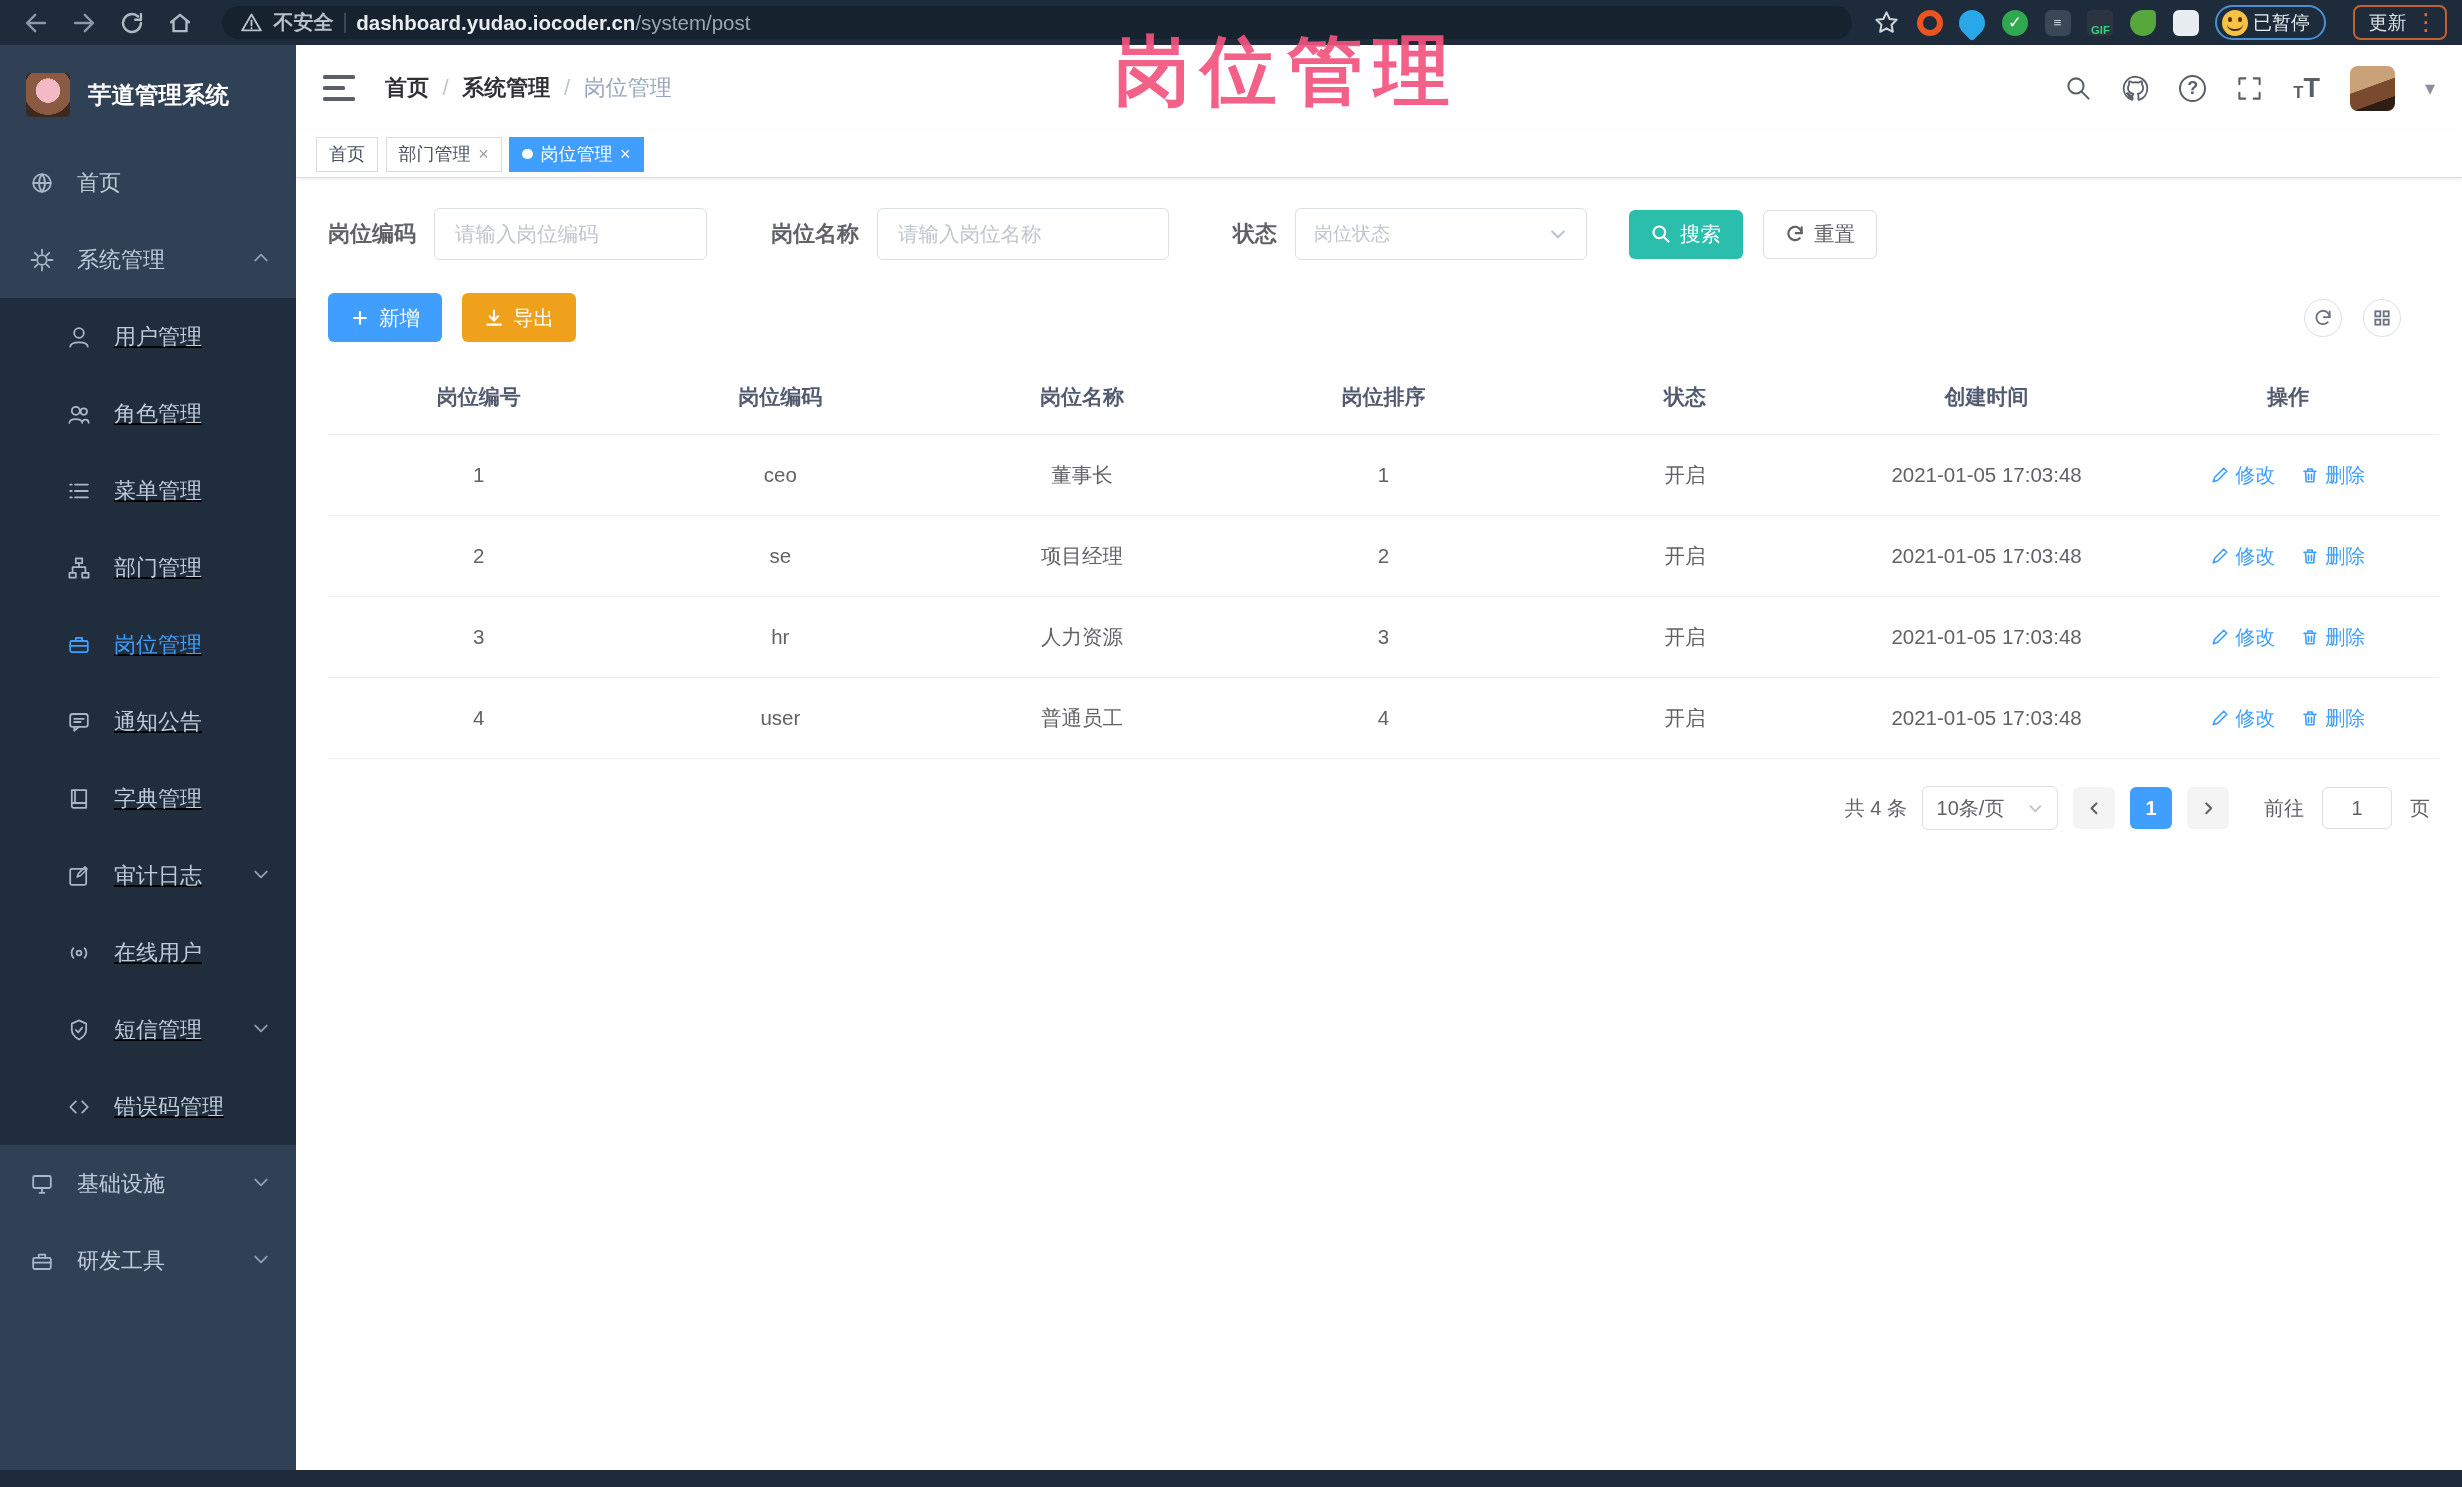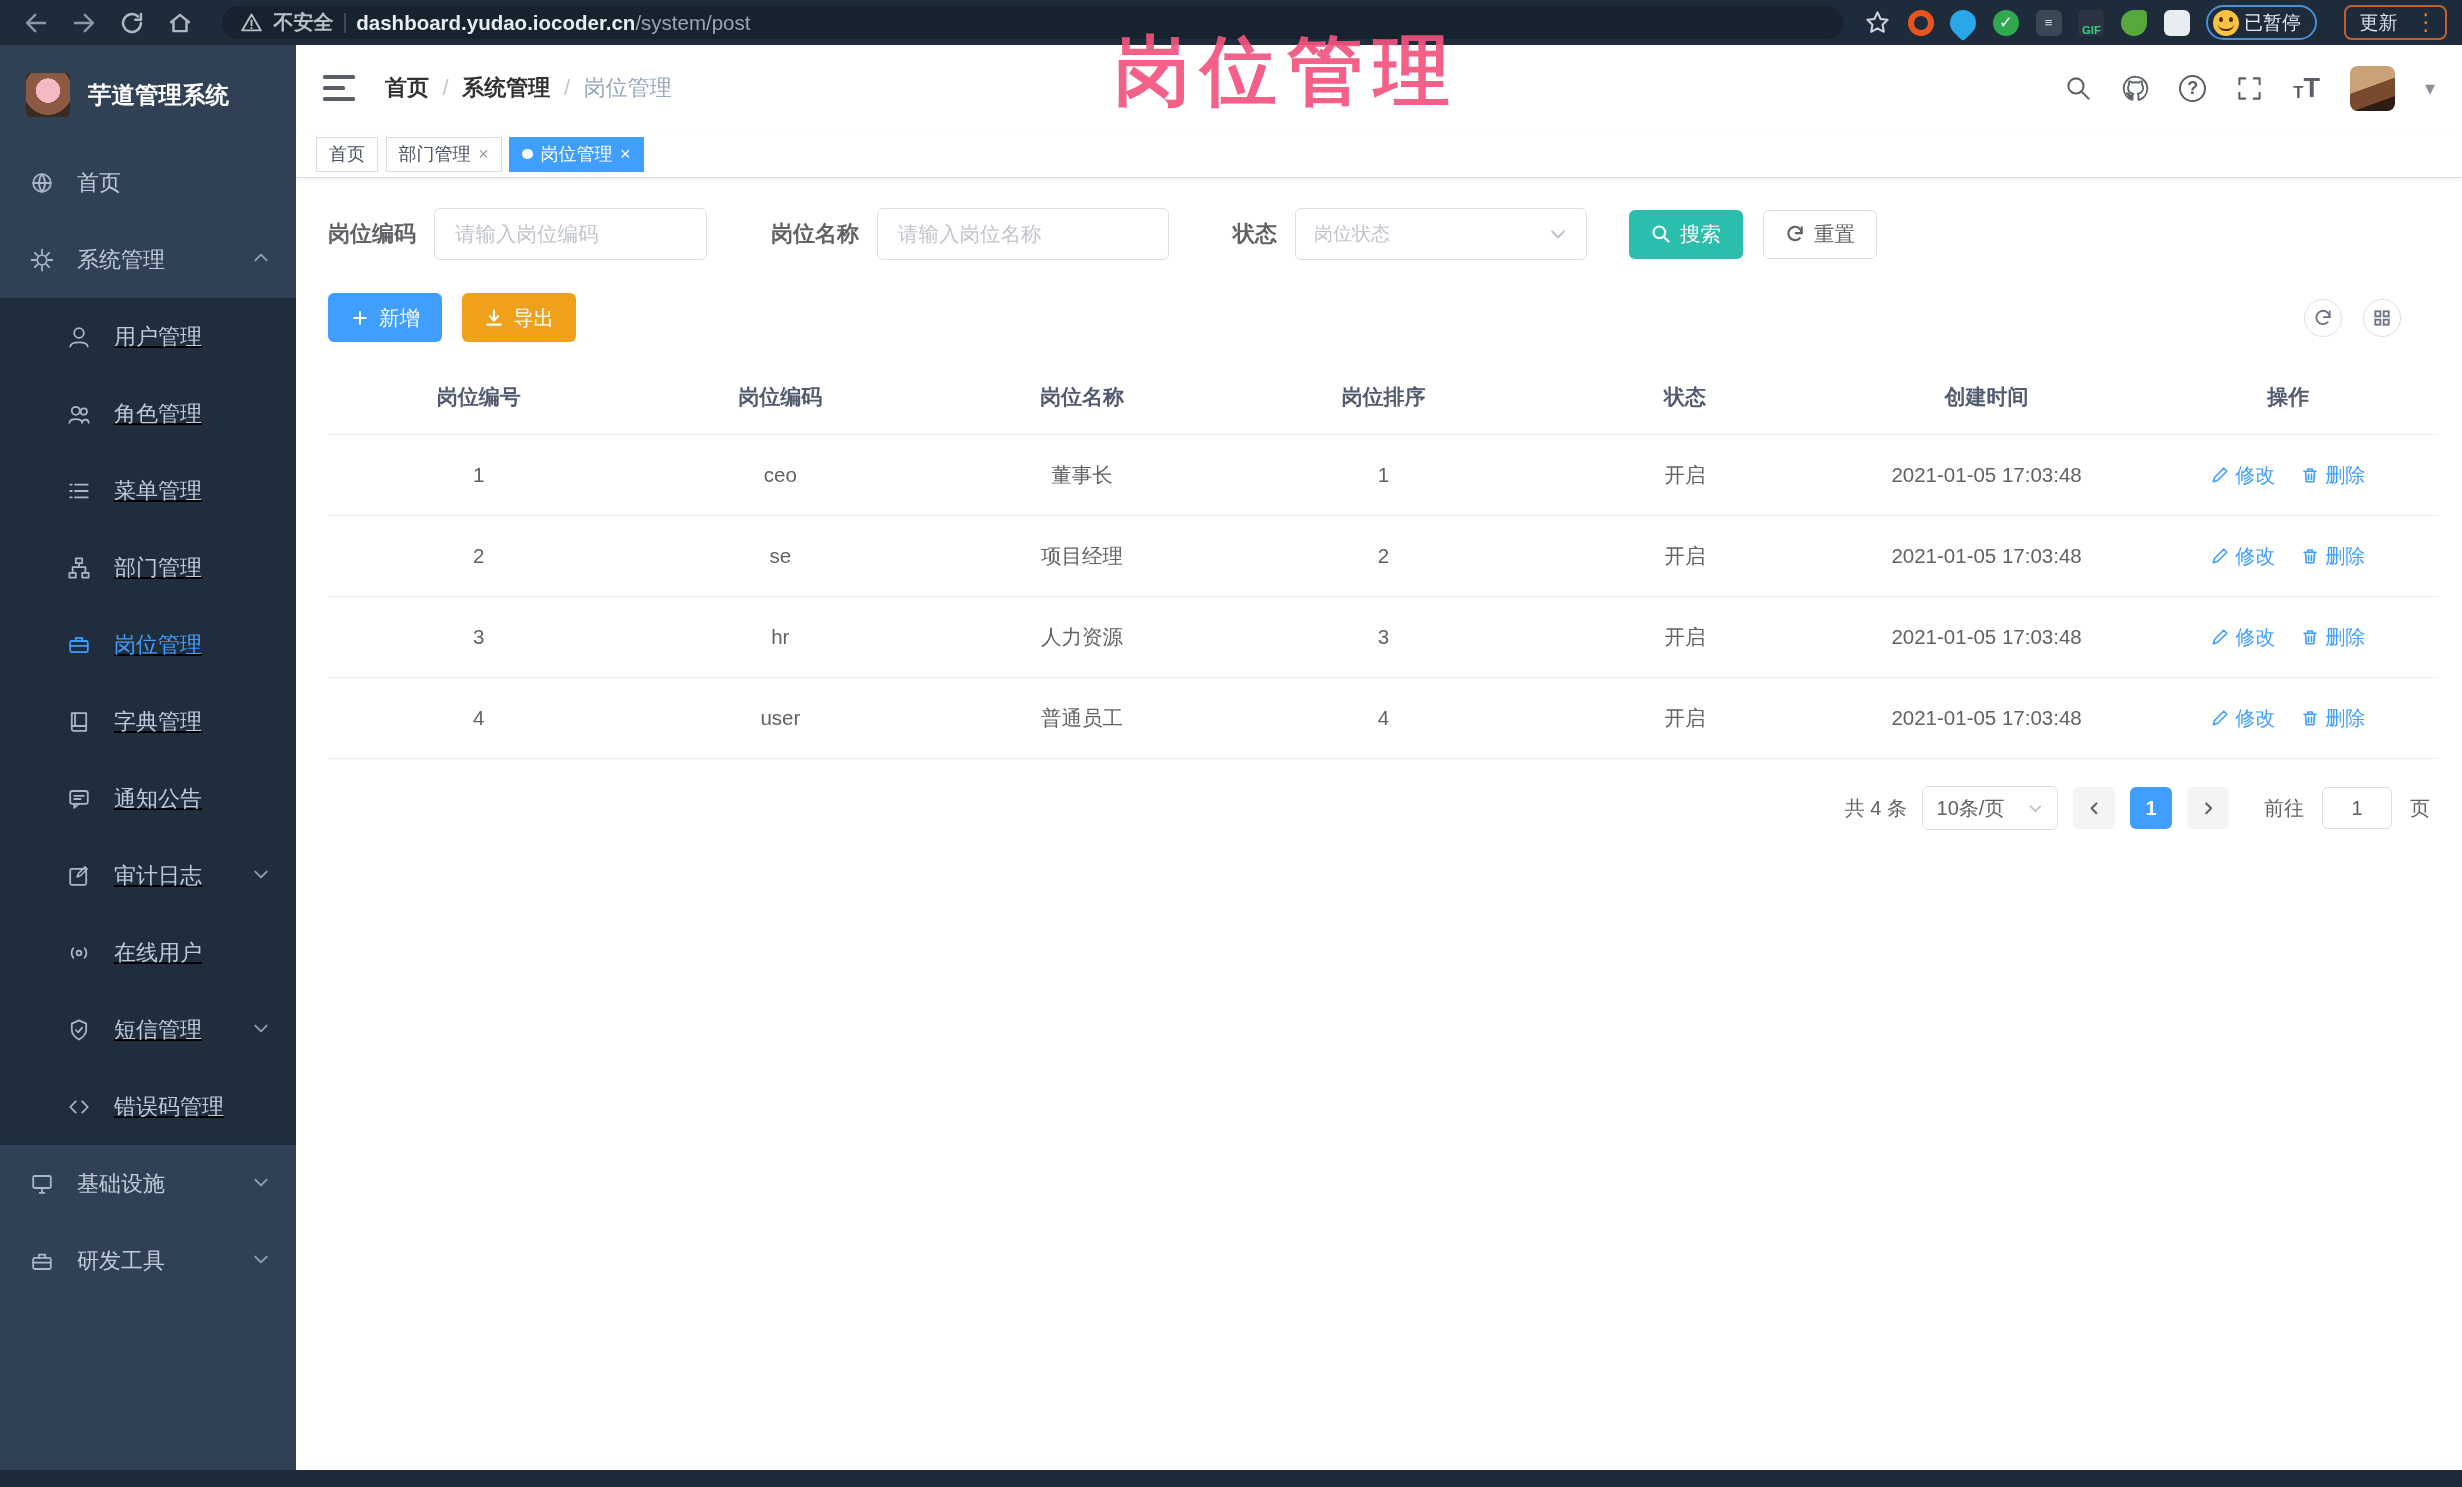--- a/index.html
+++ b/index.html
@@ -21,21 +21,21 @@
   .ext { width:26px; height:26px; border-radius:50%; position:relative; }
   .profile-pill { height:35px; border:2.3px solid #4a8fd4; border-radius:18px; display:flex;
     align-items:center; gap:5px; padding:0 13.6px 0 4.5px; }
   .emoji-face { width:26px; height:26px; border-radius:50%; background:#f6c244; position:relative; }
   .emoji-face i { position:absolute; width:3.8px; height:5.3px; background:#4a2c00; border-radius:50%; top:7.6px; }
   .emoji-face i.l{left:6px} .emoji-face i.r{right:6px}
   .emoji-face b { position:absolute; left:5.3px; right:5.3px; bottom:4.5px; height:6.8px;
     border-bottom:2.3px solid #4a2c00; border-radius:0 0 10.6px 10.6px; }
   .profile-pill span { color:#e6ebf0; font-size:19px; }
   .update-pill { height:35px; border:2.3px solid #c1622e; border-radius:7.6px; display:flex;
-    align-items:center; gap:17px; padding:0 7.6px 0 13.6px; margin-left:10.6px; }
+    align-items:center; gap:8px; padding:0 7.6px 0 13.6px; margin-left:10.6px; }
   .update-pill .lab { color:#d7dde2; font-size:19px; }
   .update-pill .dots { color:#e1762e; font-size:23px; line-height:1; }
 
   
   .watermark { position:absolute; left:1114px; top:21px; z-index:99; font-size:76px; font-weight:700;
     letter-spacing:10.6px; color:rgba(242,82,126,.92); pointer-events:none; }
 
   
   .app { display:flex; height:1426px; position:relative; }
 
@@ -278,31 +278,31 @@
       </div>
       <div class="mi active">
         <svg viewBox="0 0 30 30">
             <rect x="4" y="10" width="22" height="14" rx="2"></rect>
             <path d="M11 10V6h8v4M4 16h22"></path>
           </svg>
         <span>岗位管理</span>
       </div>
       <div class="mi">
         <svg viewBox="0 0 30 30">
+            <rect x="4" y="5" width="22" height="16" rx="3"></rect>
+            <path d="M9 21v5l6-5M9 11h12M9 15h8"></path>
+          </svg>
+        <span>通知公告</span>
+      </div>
+      <div class="mi">
+        <svg viewBox="0 0 30 30">
             <path d="M6 4h18v22H8a2 2 0 0 1-2-2V4z"></path>
             <path d="M6 20h18M10 4v16"></path>
           </svg>
         <span>字典管理</span>
-      </div>
-      <div class="mi">
-        <svg viewBox="0 0 30 30">
-            <rect x="4" y="5" width="22" height="16" rx="3"></rect>
-            <path d="M9 21v5l6-5M9 11h12M9 15h8"></path>
-          </svg>
-        <span>通知公告</span>
       </div>
       <div class="mi">
         <svg viewBox="0 0 30 30">
             <rect x="4" y="6" width="20" height="20" rx="2"></rect>
             <path d="M25 4l-9 9-2 5 5-2 9-9z" transform="scale(0.9)"></path>
           </svg>
         <span>审计日志</span>
         <span class="chev"><svg viewBox="0 0 22 22">
               <path d="M4 8l7 7 7-7"></path>
             </svg></span>

